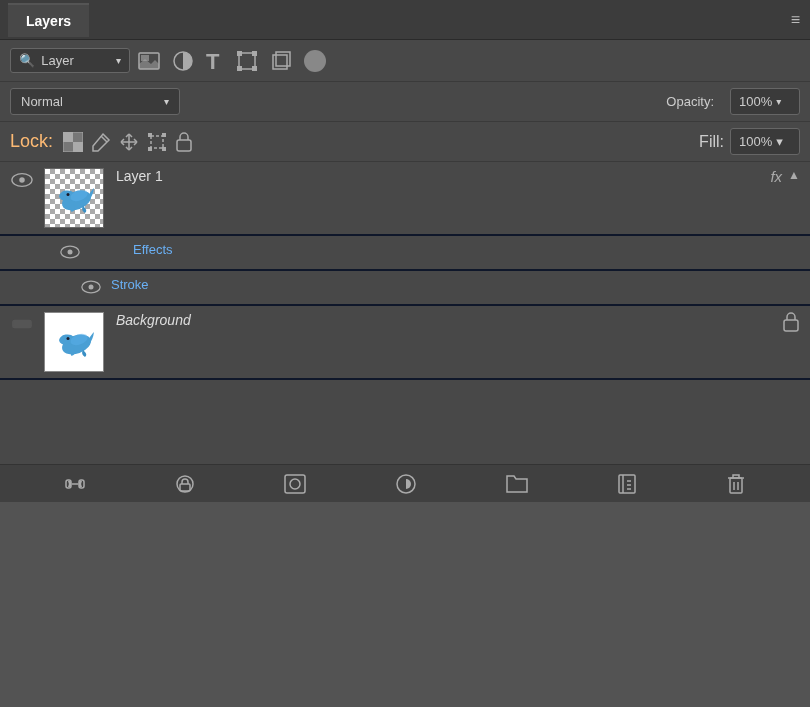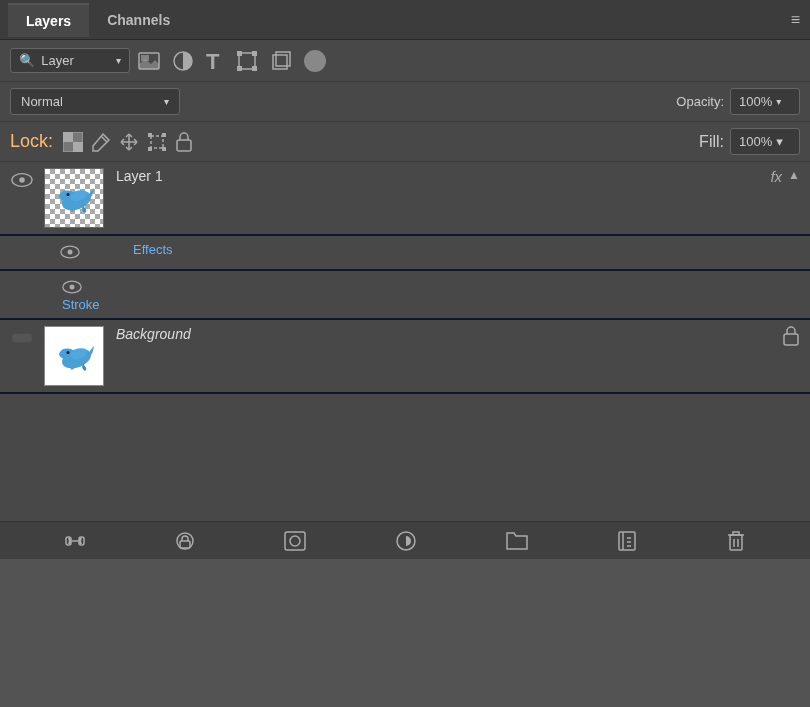--- a/index.html
+++ b/index.html
@@ -8,21 +8,21 @@
       font-family: Arial, sans-serif;
       font-size: 13px;
       color: #ccc;
       width: 810px;
       height: 707px;
       overflow: hidden;
     }
 
     .panel {
       width: 810px;
-      height: 559px;
+      height: 502px;
       background: #484848;
       display: flex;
       flex-direction: column;
     }
 
     
     .tab-bar {
       display: flex;
       align-items: center;
       background: #3c3c3c;
@@ -138,21 +138,21 @@
     }
 
     .blend-select .chevron {
       margin-left: auto;
       font-size: 10px;
     }
 
     .opacity-group {
       display: flex;
       align-items: center;
-      gap: 6px;
+      gap: 16px;
       margin-left: auto;
     }
 
     .opacity-label {
       color: #ccc;
       font-size: 13px;
     }
 
     .opacity-input {
       display: flex;
@@ -263,24 +263,23 @@
     }
 
     .layer-row.sub-item {
       padding-left: 60px;
       min-height: 35px;
       background: #484848;
       gap: 43px;
     }
 
     .layer-row.sub-item-2 {
-      padding-left: 62px;
+      padding-left: 81px;
       min-height: 35px;
       background: #484848;
-      flex-direction: column;
     }
 
     .eye-icon {
       width: 24px;
       height: 24px;
       display: flex;
       align-items: center;
       justify-content: center;
       cursor: pointer;
       margin-right: 10px;
@@ -394,21 +393,20 @@
 
     .eye-svg { width: 22px; height: 16px; }
   </style>
 </head>
 <body>
 
 <div class="panel">
 
   <div class="tab-bar">
     <div class="tab active">Layers</div>
-    <div class="tab">Channels</div>
     <div class="tab-menu-btn">≡</div>
   </div>
 
   <div class="filter-bar">
     <div class="kind-select">
       <span style="font-size:13px;">🔍</span>
       <span>Layer</span>
       <span class="chevron">▾</span>
     </div>
     <div class="filter-icons">

